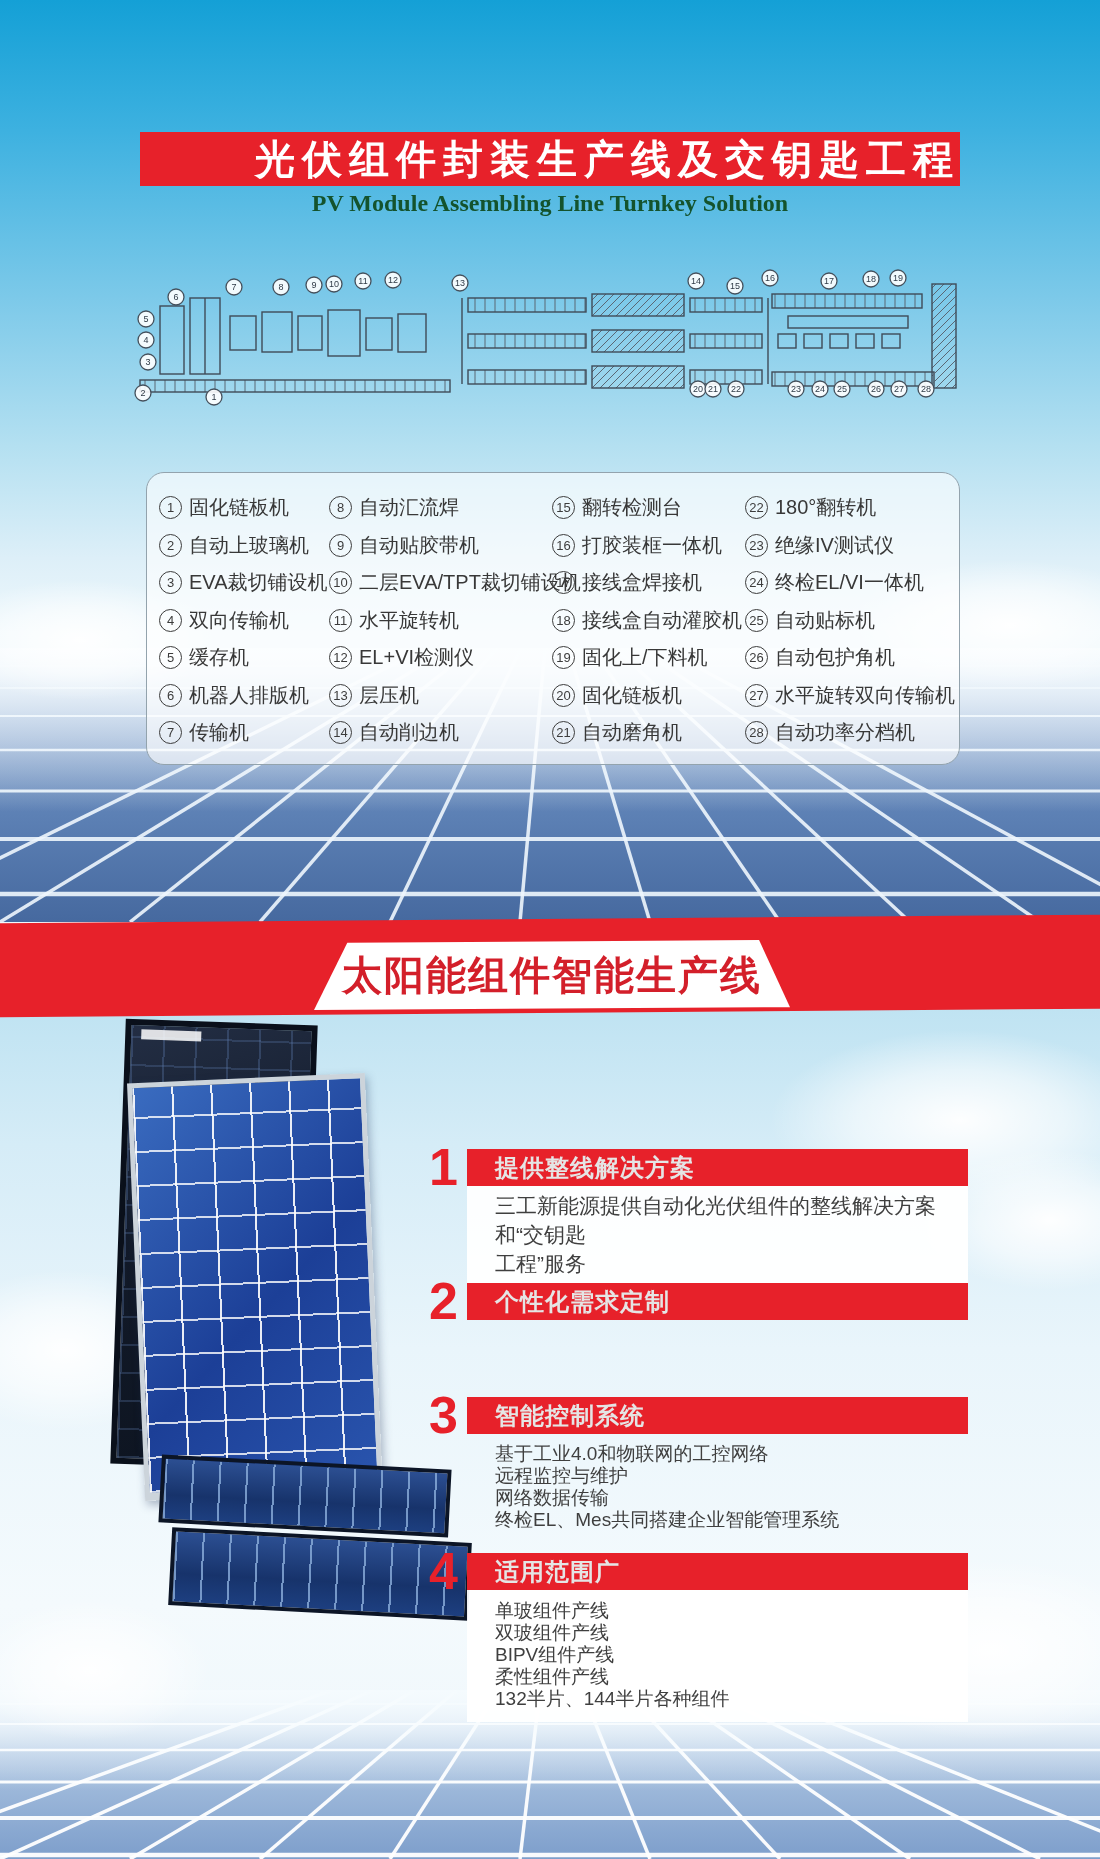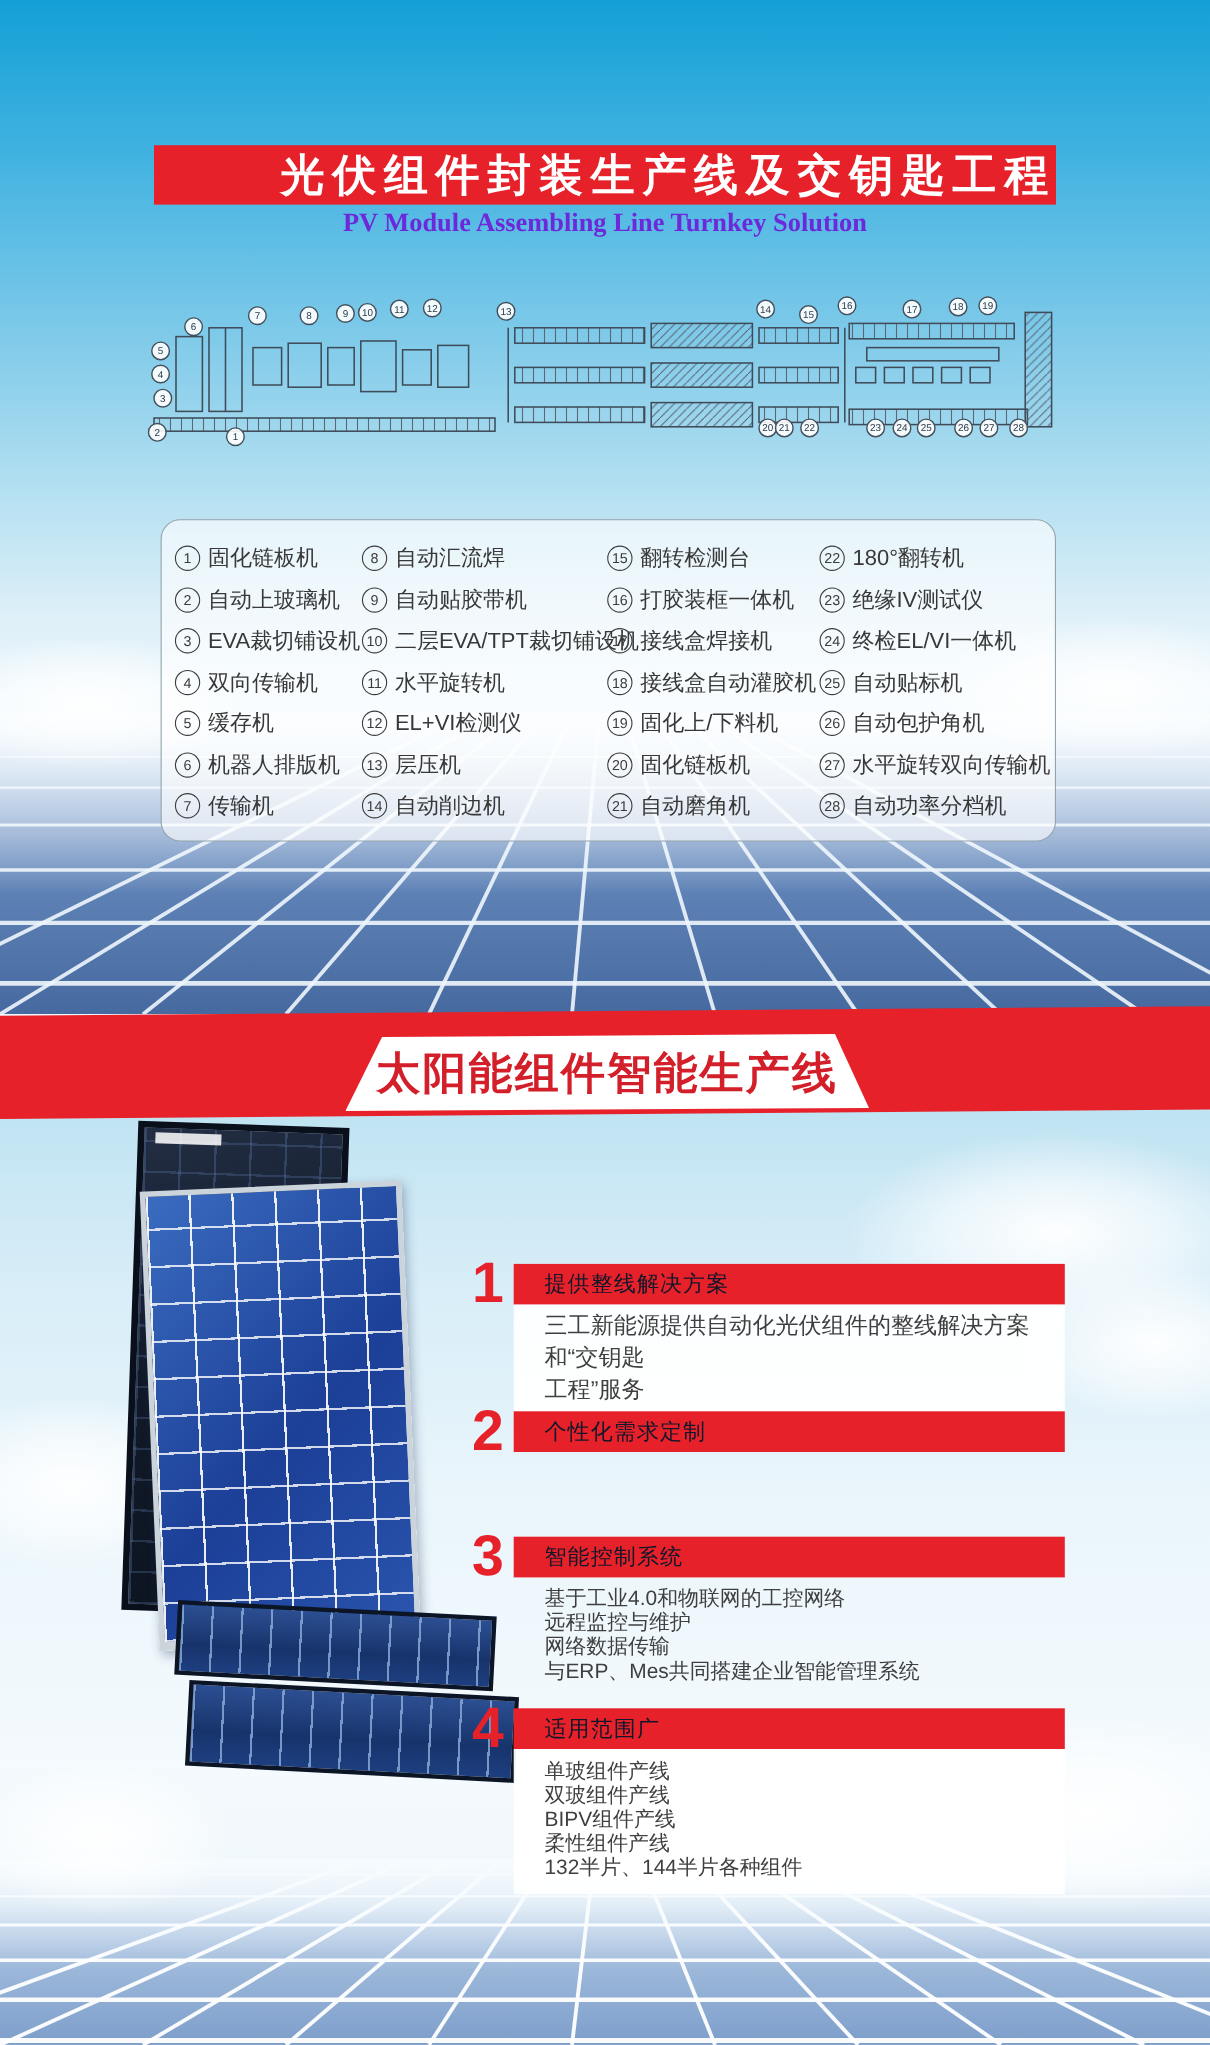--- a/index.html
+++ b/index.html
@@ -15,21 +15,21 @@
   .fog{position:absolute;left:0;top:0;width:100%;height:60%;
     background:linear-gradient(180deg,rgba(245,251,254,.98) 0%,rgba(245,251,254,.65) 40%,rgba(245,251,254,0) 100%);}
 
   
   .cloud{position:absolute;background:radial-gradient(closest-side,rgba(255,255,255,.96),rgba(255,255,255,.55) 55%,rgba(255,255,255,0) 100%);border-radius:50%;}
 
   
   .title-banner{position:absolute;left:140px;top:132px;width:820px;height:54px;background:#e7212a;
     display:flex;align-items:center;justify-content:flex-end;}
   .title-banner span{color:#ffffff;font-size:40px;font-weight:bold;letter-spacing:7px;white-space:nowrap;}
-  .subtitle{position:absolute;left:0;top:190px;width:1100px;text-align:center;color:#6d28d9;
+  .subtitle{position:absolute;left:0;top:190px;width:1100px;text-align:center;color:#14532d;
     font-family:"Liberation Serif",serif;font-weight:bold;font-size:24px;}
 
   
   .diagram{position:absolute;left:120px;top:268px;width:840px;height:148px;}
 
   
   .machine-panel{position:absolute;left:146px;top:472px;width:814px;height:293px;
     background:rgba(255,255,255,.62);border:1px solid #93a3ad;border-radius:18px;}
   .mcol{position:absolute;top:16px;}
   .mitem{height:37.5px;display:flex;align-items:center;white-space:nowrap;}
@@ -66,21 +66,21 @@
       linear-gradient(180deg,#2c4f92 0%,#17336b 60%,#1d3f80 100%);
     border:4px solid #0c1526;transform:rotate(3deg);}
   .panel-small.p1{left:160px;top:1462px;width:290px;height:68px;}
   .panel-small.p2{left:170px;top:1535px;width:300px;height:78px;}
 
   
   .feat{position:absolute;left:420px;width:548px;}
   .feat-num{position:absolute;left:0;top:-8px;width:38px;text-align:right;
     font-size:52px;font-weight:bold;color:#e7212a;line-height:52px;}
   .feat-bar{margin-left:47px;height:37px;background:#e7212a;display:flex;align-items:center;padding-left:28px;}
-  .feat-bar span{color:#0f172a;font-size:20px;font-weight:normal;letter-spacing:1px;}
+  .feat-bar span{color:#e5e5e5;font-size:24px;font-weight:bold;letter-spacing:1px;}
   .feat-body{margin-left:47px;color:#3f3f3f;}
   .feat-body.boxed{background:rgba(255,255,255,.94);}
   .feat-body.lg{font-size:21px;line-height:29px;padding:5px 18px 8px 28px;}
   .feat-body.sm{font-size:19px;line-height:22px;}
   .feat-body.sm.boxed{padding:10px 18px 12px 28px;}
   .feat-body.plain{background:none;padding:9px 0 0 28px;}
 </style>
 </head>
 <body>
 
@@ -434,21 +434,21 @@
   <section class="feat" style="top:1397px;">
     <div class="feat-num">3</div>
     <div class="feat-bar">
         <span>智能控制系统</span>
       </div>
     <div class="feat-body plain sm">
 
     <div class="feat-line">基于工业4.0和物联网的工控网络</div>
         <div class="feat-line">远程监控与维护</div>
         <div class="feat-line">网络数据传输</div>
-        <div class="feat-line">与ERP、Mes共同搭建企业智能管理系统</div>
+        <div class="feat-line">终检EL、Mes共同搭建企业智能管理系统</div>
       </div>
   </section>
 
   <section class="feat" style="top:1553px;">
     <div class="feat-num">4</div>
     <div class="feat-bar">
         <span>适用范围广</span>
       </div>
     <div class="feat-body boxed sm">
 

